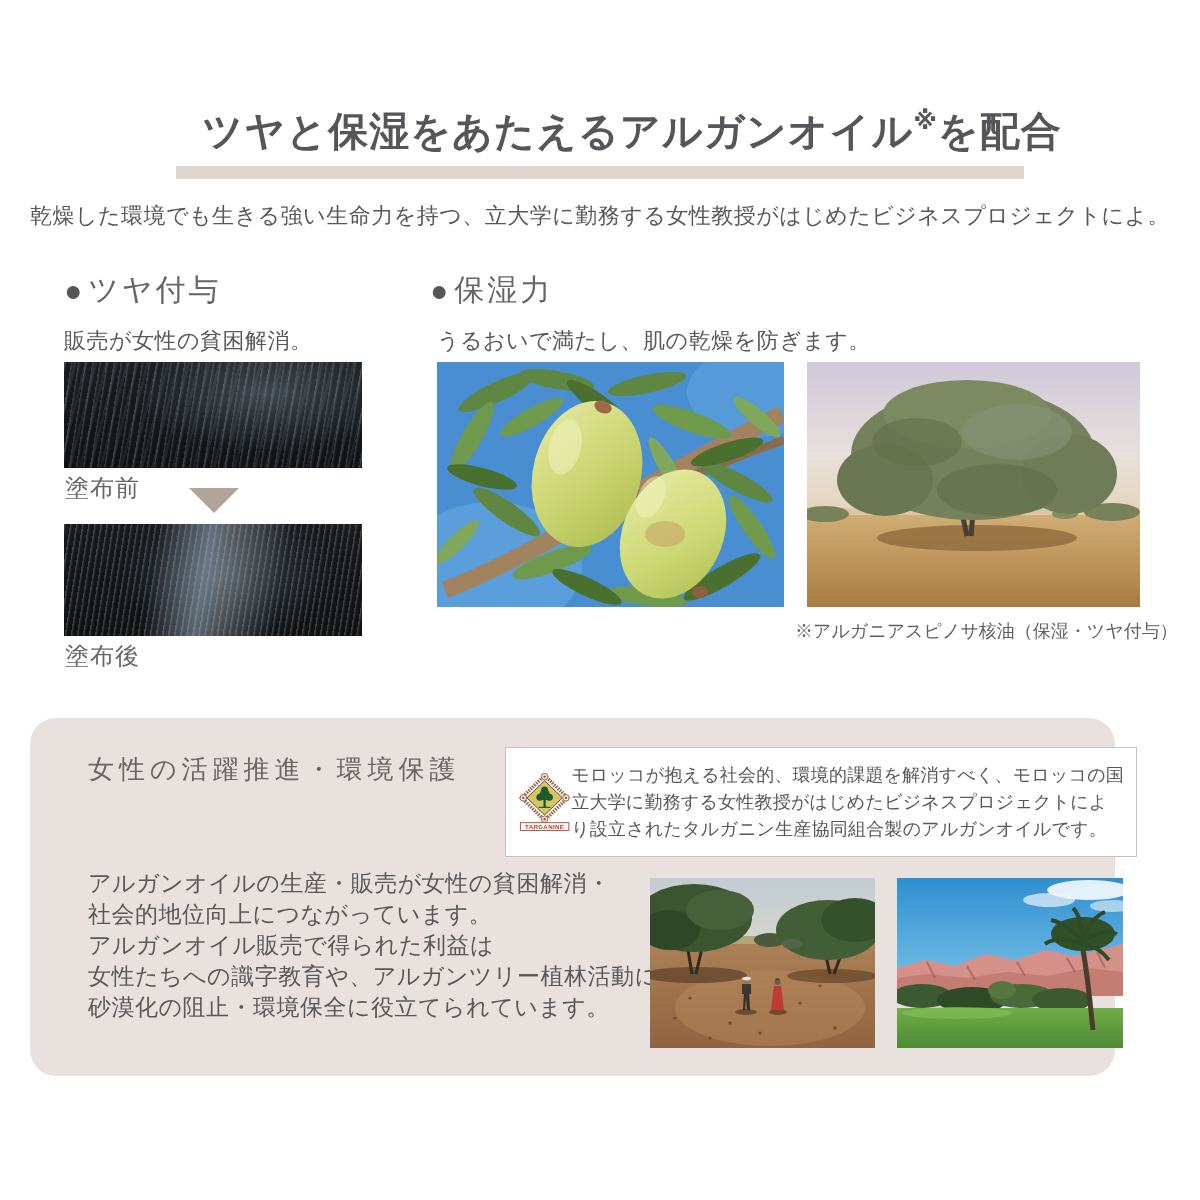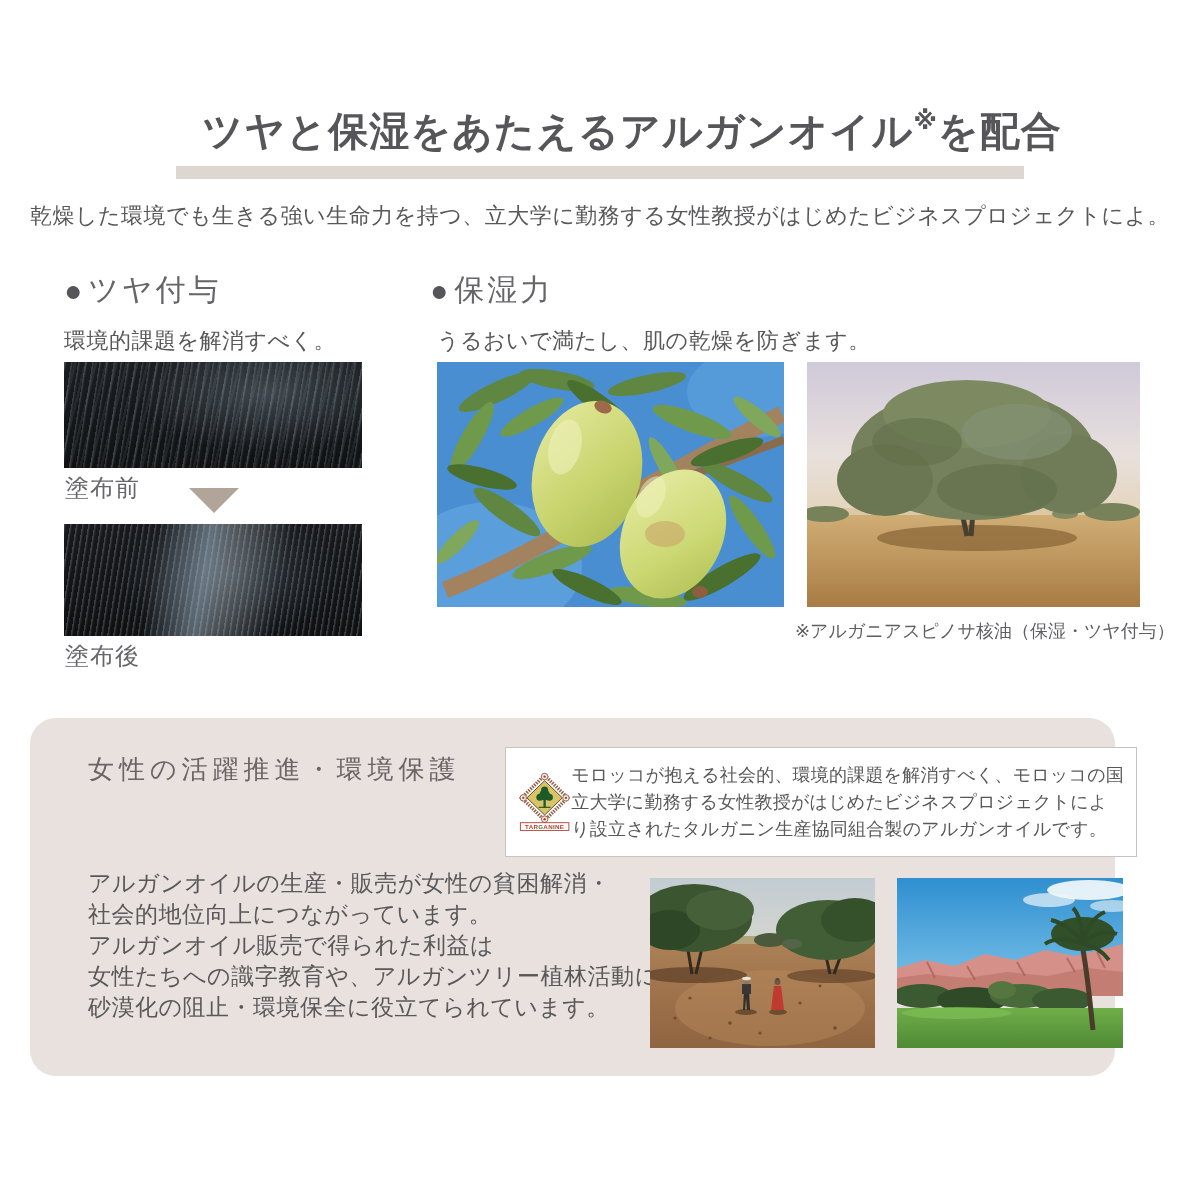--- a/index.html
+++ b/index.html
@@ -59,21 +59,21 @@
     top:488px;left:189px;width:0;height:0;
     border-left:25px solid transparent;border-right:25px solid transparent;
     border-top:25px solid #b1a599;
   }
 
   .photo{display:block;}
   .photo-fruit{top:362px;left:437px;}
   .photo-tree{top:362px;left:807px;}
   .photo-caption{
     top:619px;left:795px;width:355px;text-align:center;
-    font-size:18px;color:#5f5f63;white-space:nowrap;
+    font-size:18px;color:#5f5f63;white-space:nowrap;font-family:Liberation Serif, serif;
   }
 
   
   .coop-box{
     top:718px;left:30px;width:1085px;height:358px;
     background:#e8e1dd;border-radius:26px;
   }
   .coop-heading{
     top:34px;left:58px;font-size:26px;letter-spacing:5px;color:#6a6467;white-space:nowrap;
   }
@@ -91,21 +91,21 @@
 <body>
 
 <div class="abs page-title"><span>ツヤと保湿をあたえるアルガンオイル</span><span class="title-note">※</span><span>を配合</span></div>
 <div class="abs title-underline"></div>
 <div class="abs page-subtitle">乾燥した環境でも生きる強い生命力を持つ、立大学に勤務する女性教授がはじめたビジネスプロジェクトによ。</div>
 
 <div class="abs feature-heading fh-gloss">
   <span class="bullet">●</span>
   <span>ツヤ付与</span>
 </div>
-<div class="abs feature-desc fd-gloss">環境的課題を解消すべく。</div>
+<div class="abs feature-desc fd-gloss">販売が女性の貧困解消。</div>
 
 <div class="abs hair hair-before"></div>
 <div class="abs hair-label hl-before">塗布前</div>
 <div class="abs arrow-down"></div>
 <div class="abs hair hair-after"></div>
 <div class="abs hair-label hl-after">塗布後</div>
 
 <div class="abs feature-heading fh-moisture">
   <span class="bullet">●</span>
   <span>保湿力</span>

